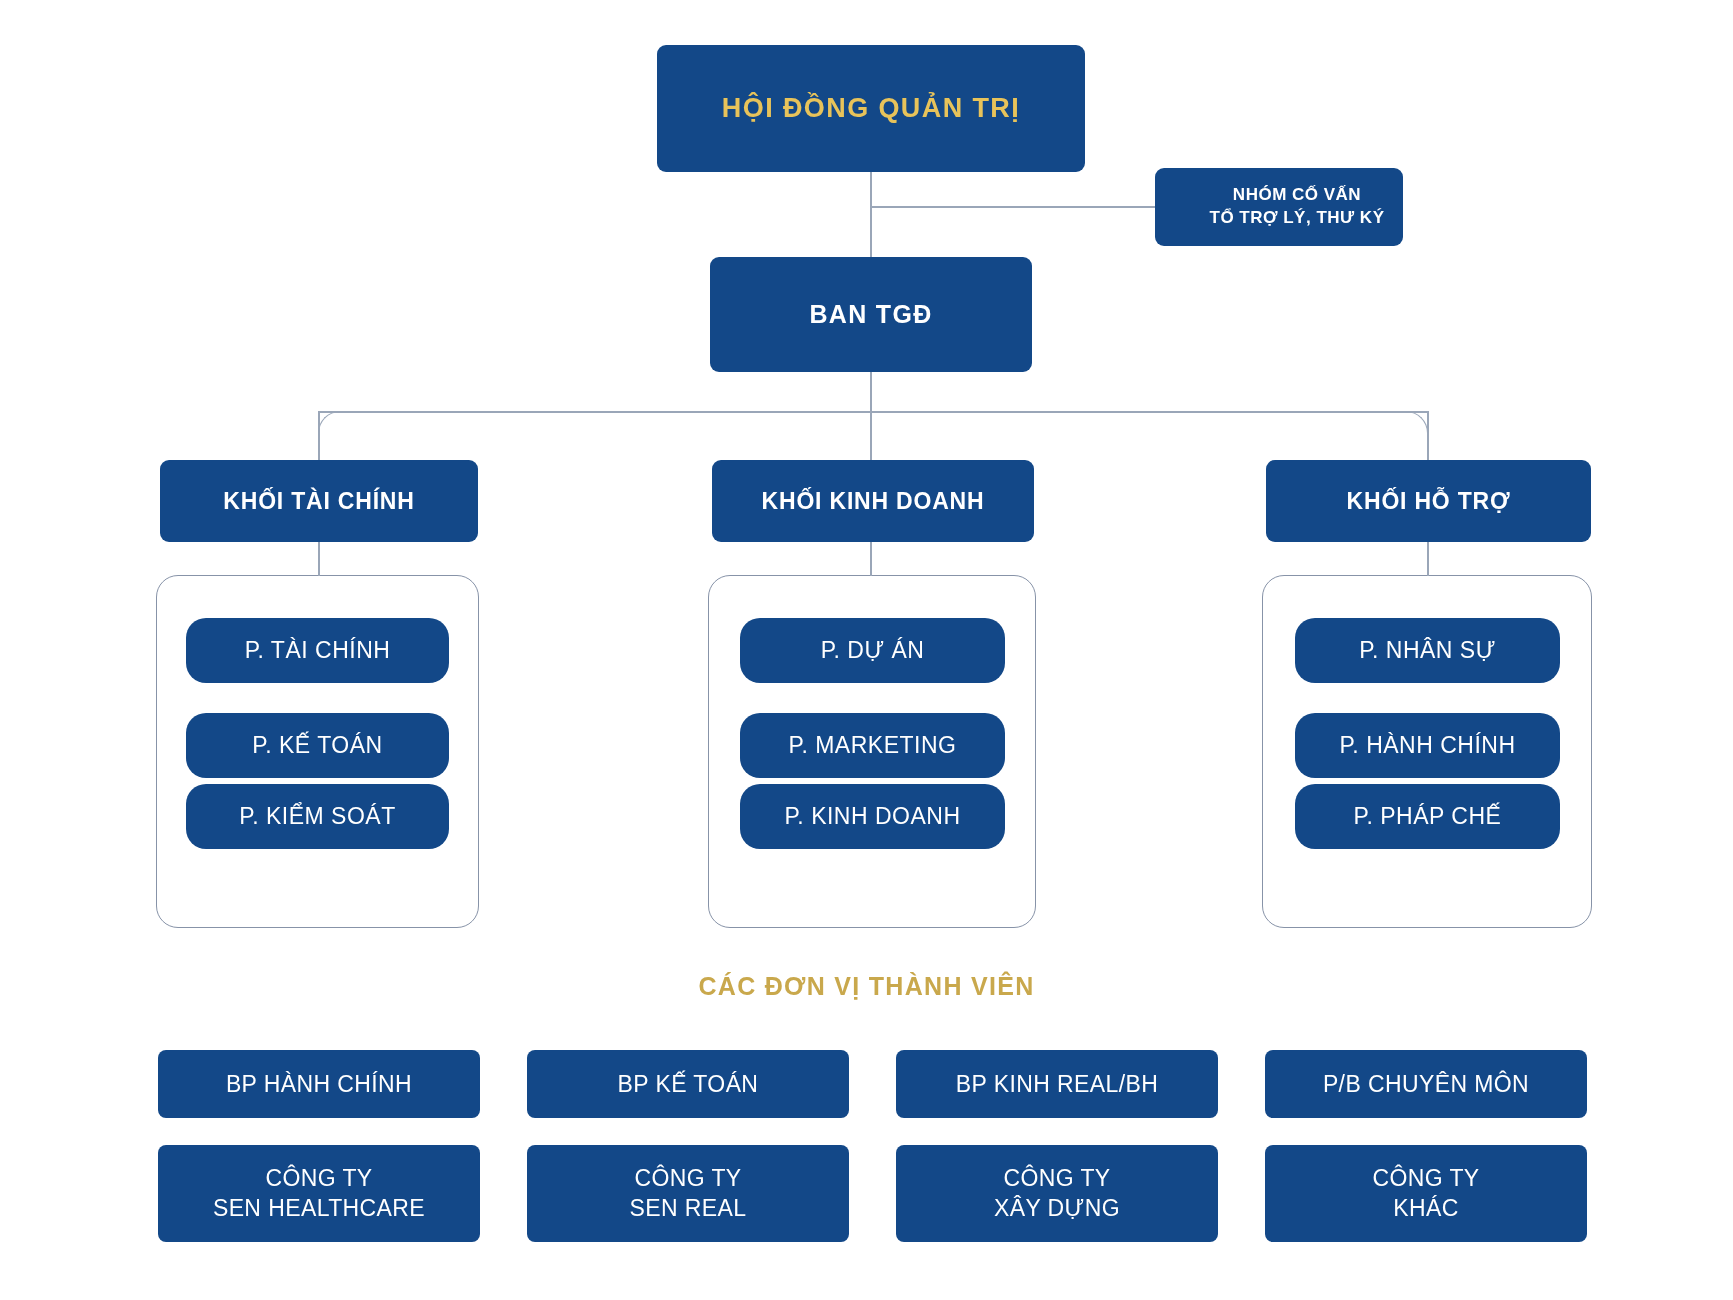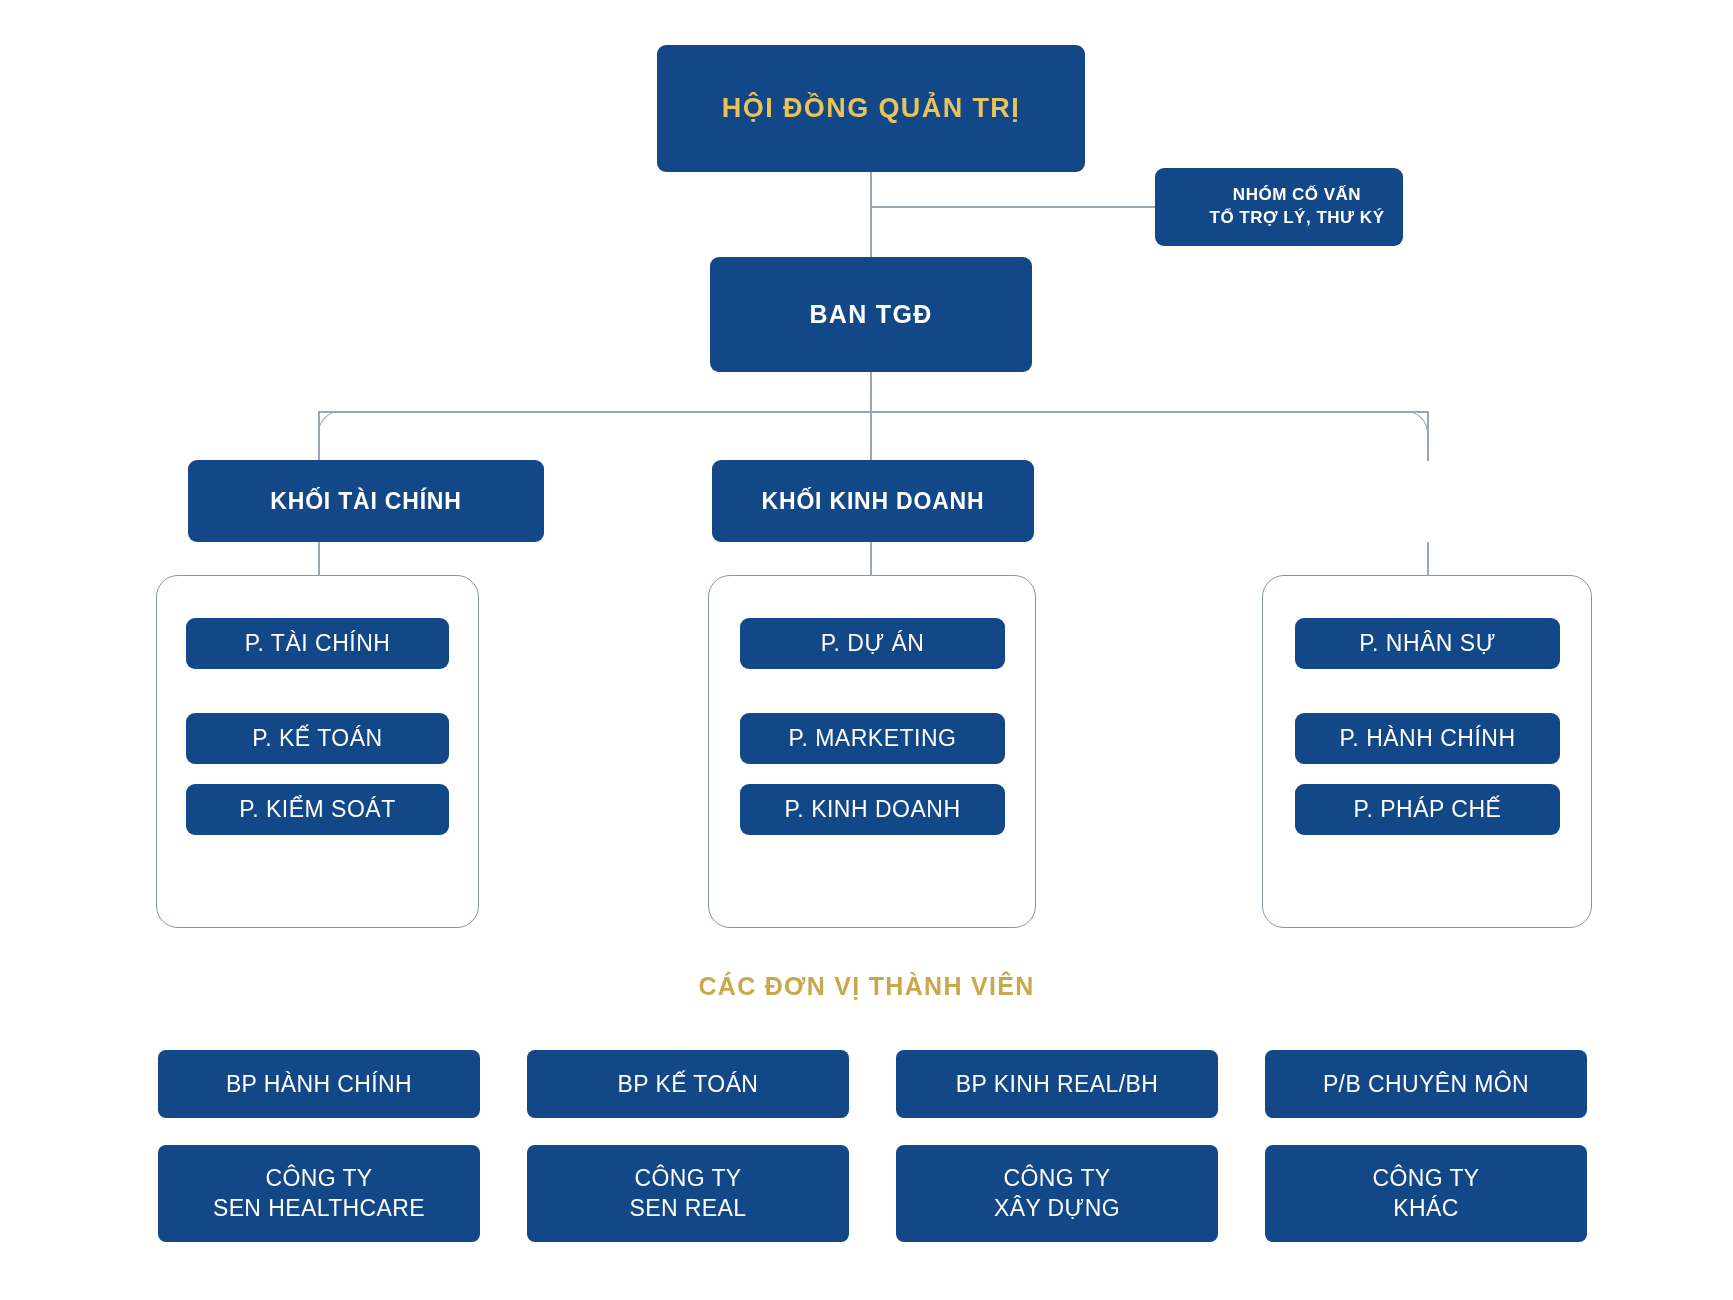--- a/index.html
+++ b/index.html
@@ -50,46 +50,46 @@
   #bantgd {
     left: 710px; top: 257px; width: 322px; height: 115px;
     font-size: 25px; letter-spacing: 1.3px;
   }
 
   
   .division-head {
     top: 460px; height: 82px;
     font-size: 23px; letter-spacing: 0.8px;
   }
-  #div-0 { left: 160px;  width: 356px; margin-left: 28px; }
+  #div-0 { left: 160px;  width: 318px; }
   #div-1 { left: 712px;  width: 322px; }
   #div-2 { left: 1266px; width: 325px; }
 
   
   .group-frame {
     position: absolute;
     top: 575px;
     height: 353px;
     border: 1.4px solid #8793a8;
     border-radius: 22px;
     background: #ffffff;
     z-index: 1;
   }
   #frame-0 { left: 156px;  width: 323px; }
   #frame-1 { left: 708px;  width: 328px; }
   #frame-2 { left: 1262px; width: 330px; }
 
   
   .dept {
     position: absolute;
-    height: 51px;
+    height: 65px;
     font-size: 23px;
     font-weight: 400;
     letter-spacing: 0.5px;
-    border-radius: 9px;
+    border-radius: 20px;
   }
   .dept.c0 { left: 186px;  width: 263px; }
   .dept.c1 { left: 740px;  width: 265px; }
   .dept.c2 { left: 1295px; width: 265px; }
   .dept.r0 { top: 618px; }
   .dept.r1 { top: 713px; }
   .dept.r2 { top: 784px; }
 
   
   #members-heading {
@@ -181,20 +181,21 @@
   </div>
 
   <div class="node" id="bantgd">BAN TGĐ</div>
 
   <div class="group-frame" id="frame-0"></div>
   <div class="group-frame" id="frame-1"></div>
   <div class="group-frame" id="frame-2"></div>
 
   <div class="node division-head" id="div-0">KHỐI TÀI CHÍNH</div>
   <div class="node division-head" id="div-1">KHỐI KINH DOANH</div>
+  <div class="node division-head" id="div-2">KHỐI HỖ TRỢ</div>
 
   <div class="node dept c0 r0">P. TÀI CHÍNH</div>
   <div class="node dept c0 r1">P. KẾ TOÁN</div>
   <div class="node dept c0 r2">P. KIỂM SOÁT</div>
 
   <div class="node dept c1 r0">P. DỰ ÁN</div>
   <div class="node dept c1 r1">P. MARKETING</div>
   <div class="node dept c1 r2">P. KINH DOANH</div>
 
   <div class="node dept c2 r0">P. NHÂN SỰ</div>

